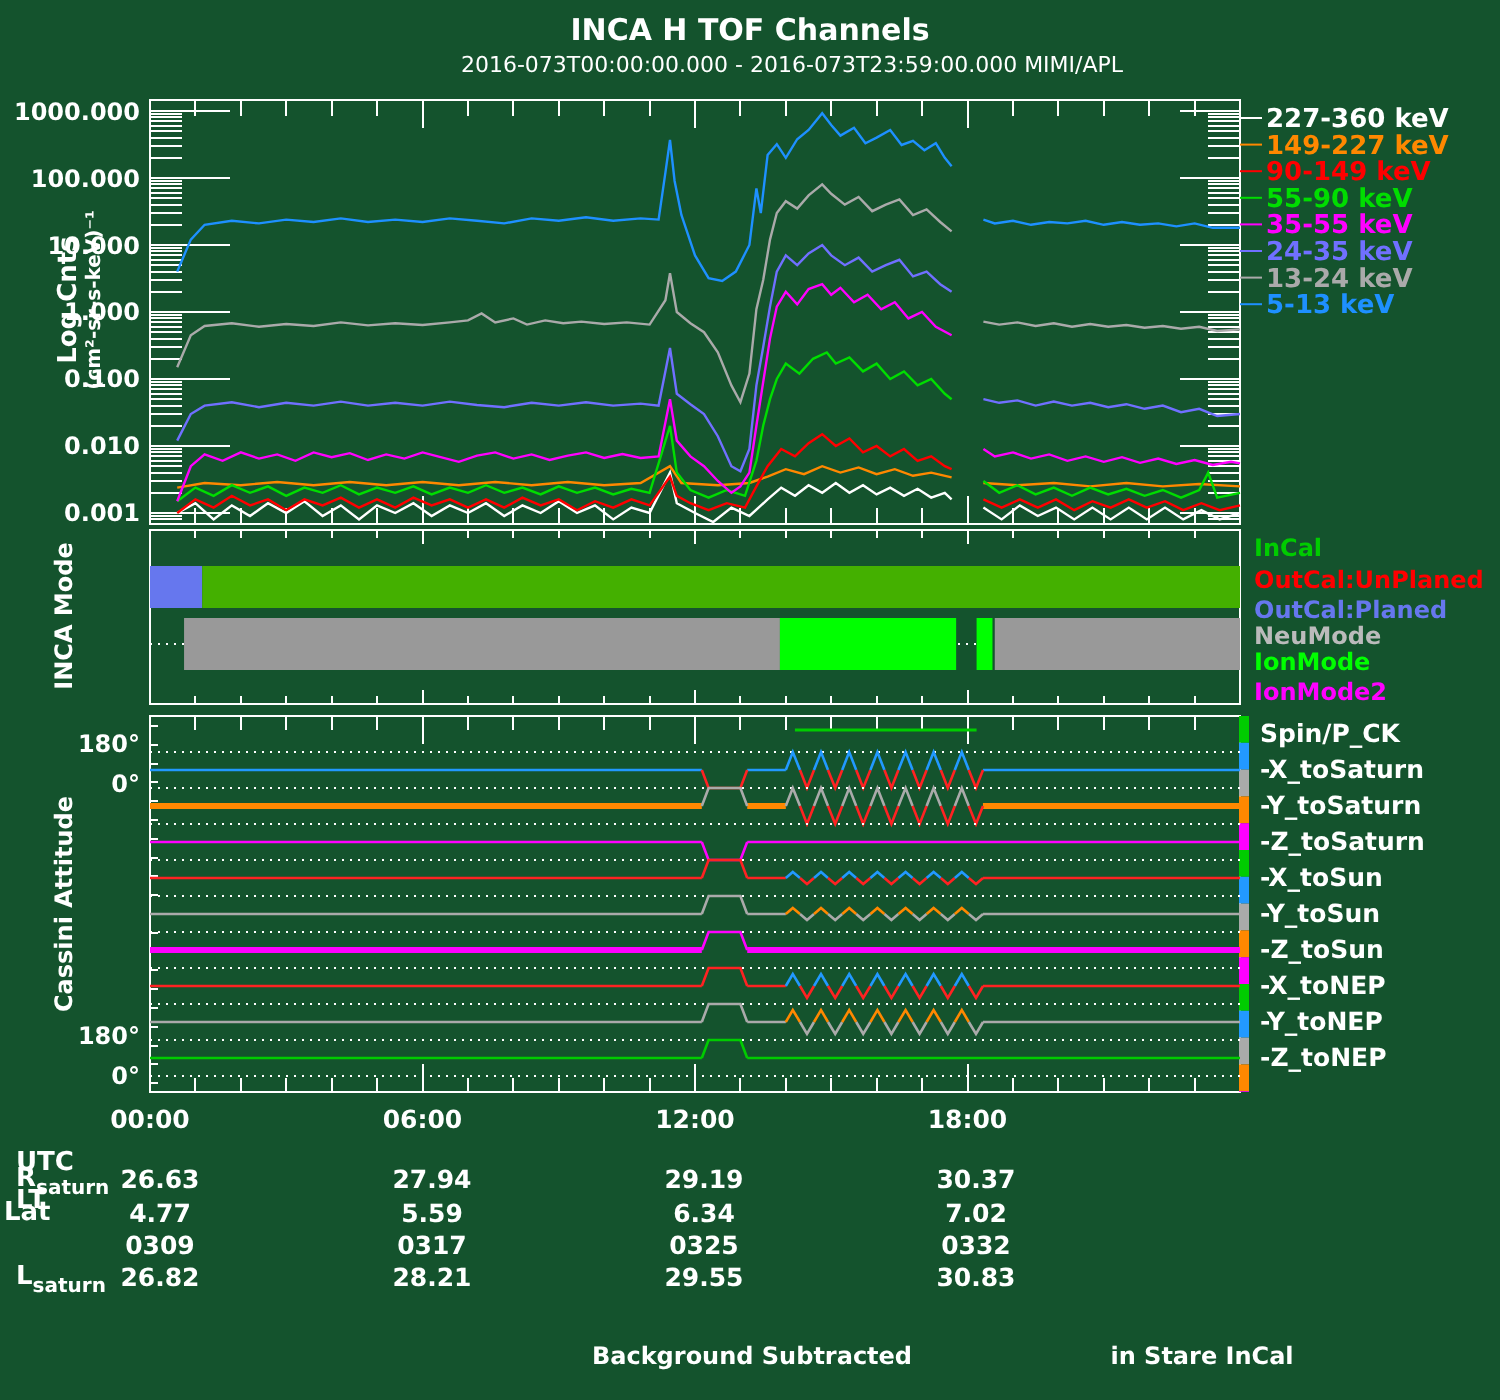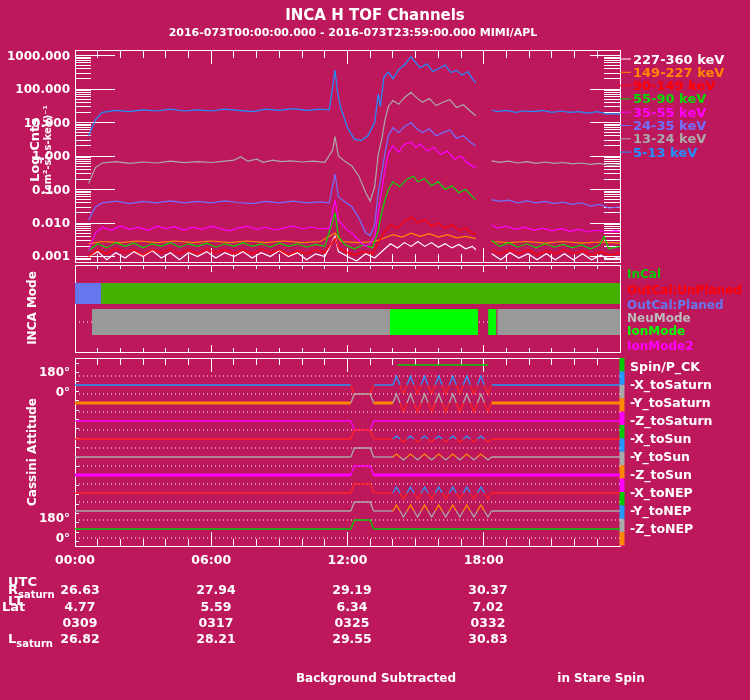--- a/index.html
+++ b/index.html
@@ -1,20 +1,20 @@
 <!DOCTYPE html>
 <html><head>
 <meta charset="utf-8">
 <style>
   html,body{margin:0;padding:0;background:#000;}
-  #stage{position:relative;width:750px;height:700px;background:#be185d;overflow:hidden;
+  #stage{position:relative;width:750px;height:700px;background:#14532d;overflow:hidden;
          font-family:"DejaVu Sans",sans-serif;color:#fff;}
   .abs{position:absolute;white-space:nowrap;}
   .title{left:375px;top:6px;transform:translateX(-50%);font-size:15px;font-weight:bold;}
-  .subtitle{left:353px;top:26px;transform:translateX(-50%);font-size:11px;font-weight:bold;}
+  .subtitle{left:396px;top:26px;transform:translateX(-50%);font-size:11px;font-weight:normal;}
   .vlabel{transform:translate(-50%,-50%) rotate(-90deg);text-align:center;font-weight:bold;}
   .vl1{font-size:13px;}
   .vl2{font-size:10px;}
   .vl-mid{font-size:12px;}
   .axis-caption{font-size:13px;font-weight:bold;margin-top:20px;}
   .rowlab{font-size:13px;font-weight:bold;}
   .sub{font-size:10px;font-weight:bold;vertical-align:-4px;}
   .footer{font-size:12px;font-weight:bold;transform:translateX(-50%);text-align:center;}
   svg{position:absolute;left:0;top:0;font-family:"DejaVu Sans",sans-serif;font-weight:bold;}
 </style>
@@ -576,14 +576,14 @@
   <div class="abs vlabel vl-mid" style="left:32px;top:452px;">Cassini Attitude</div>
 
   <div class="abs axis-caption" style="left:8px;top:554px;">UTC</div>
 
   <div class="abs rowlab" style="left:8px;top:582px;"><span>R</span><span class="sub">saturn</span></div>
   <div class="abs rowlab" style="left:2px;top:599px;">Lat</div>
   <div class="abs rowlab" style="left:8px;top:593px;">LT</div>
   <div class="abs rowlab" style="left:8px;top:631px;"><span>L</span><span class="sub">saturn</span></div>
 
   <div class="abs footer" style="left:376px;top:671px;">Background Subtracted</div>
-  <div class="abs footer" style="left:601px;top:671px;">in Stare Spin</div>
+  <div class="abs footer" style="left:601px;top:671px;">in Stare InCal</div>
 </div>
 
 </body></html>

